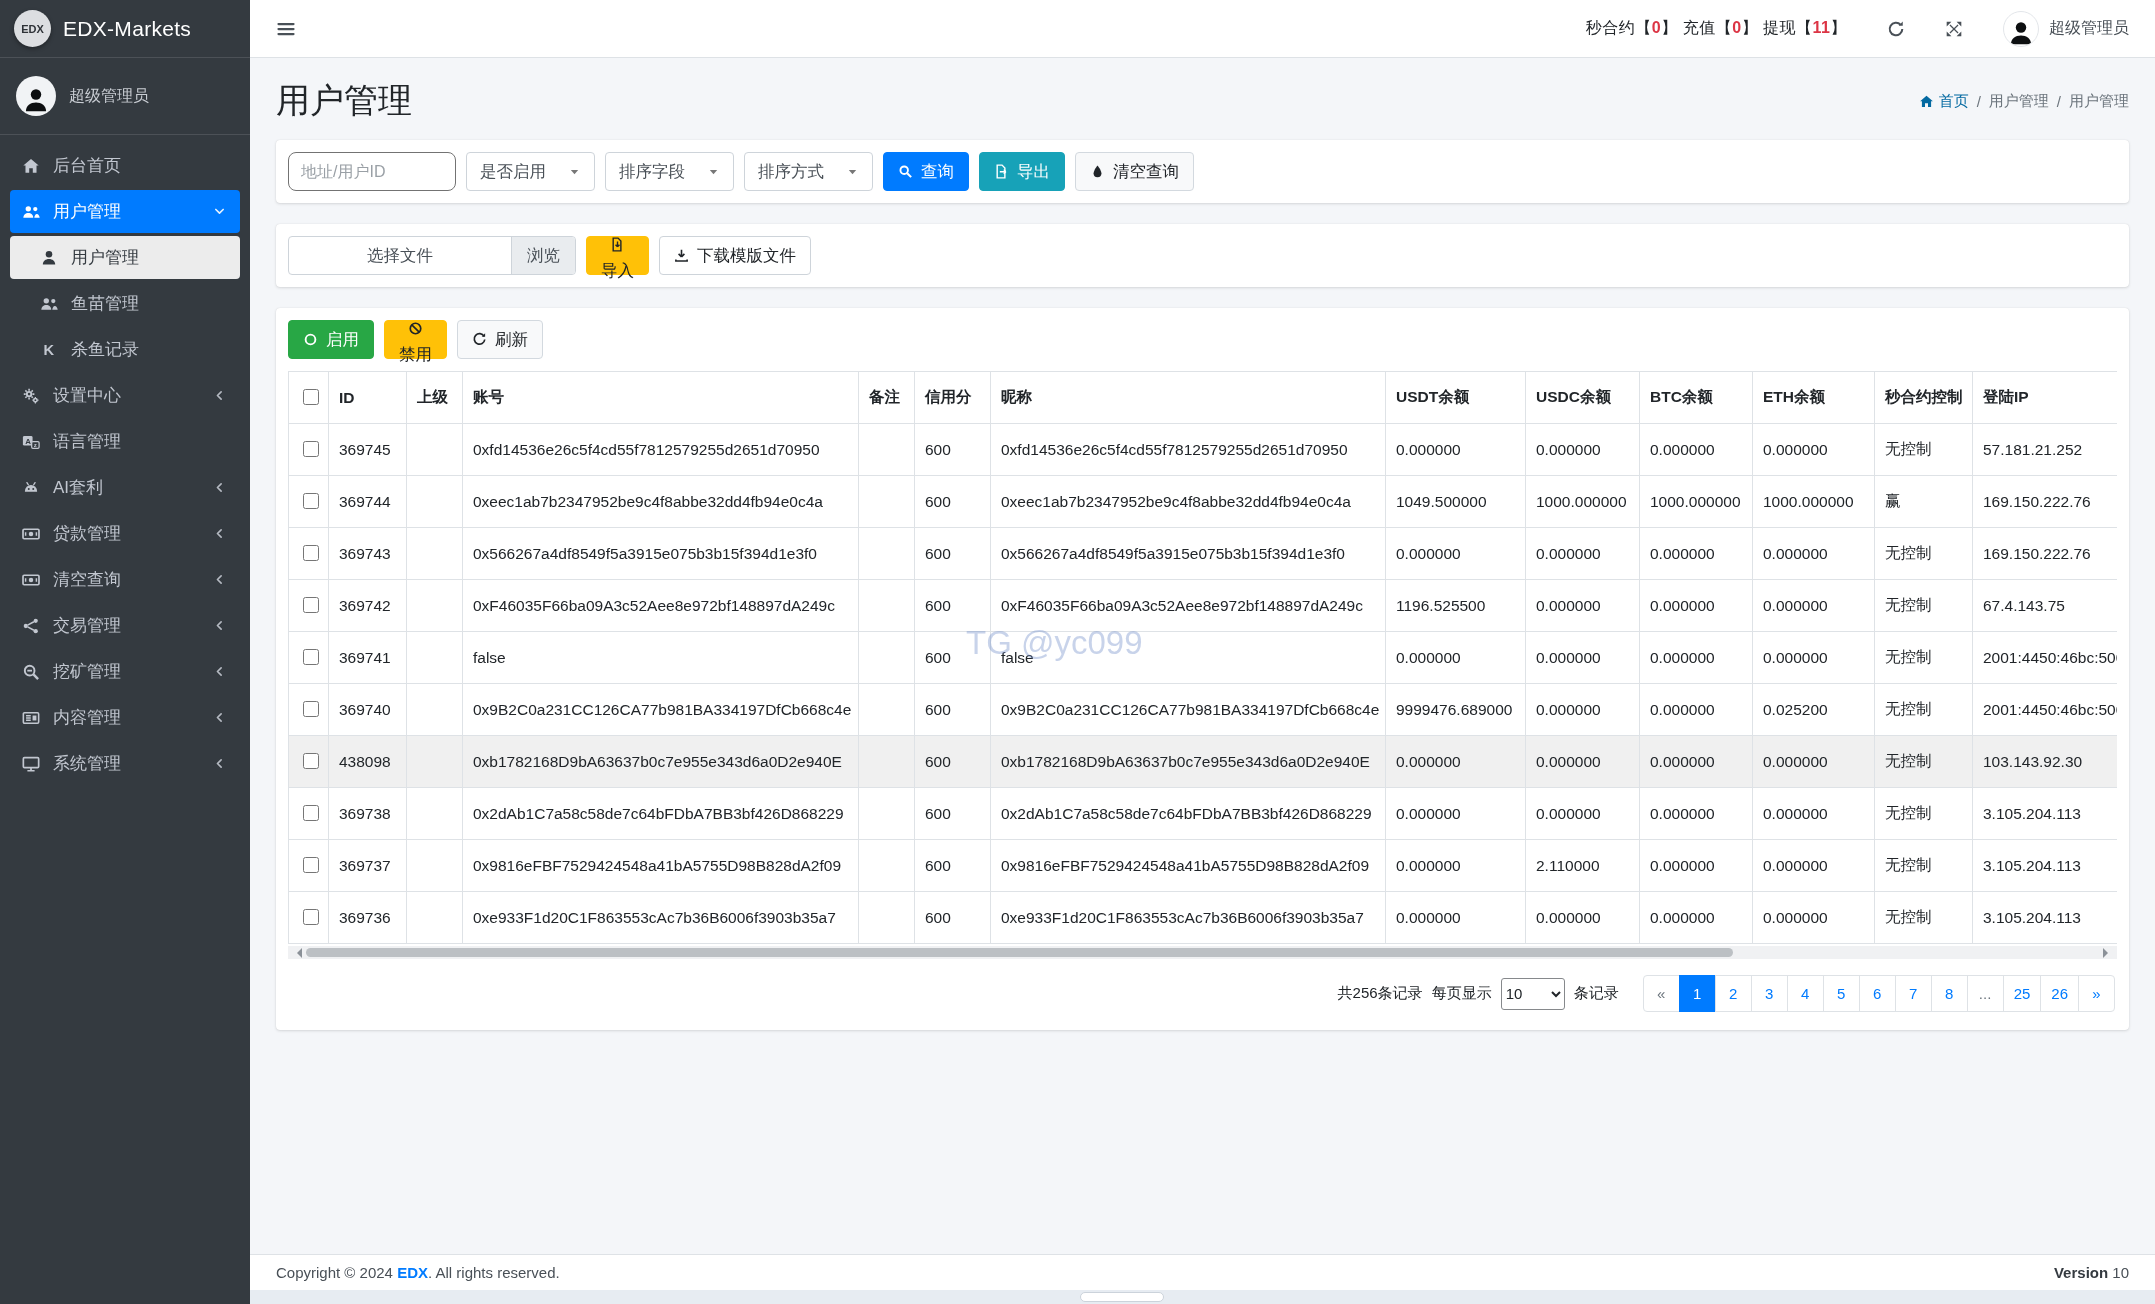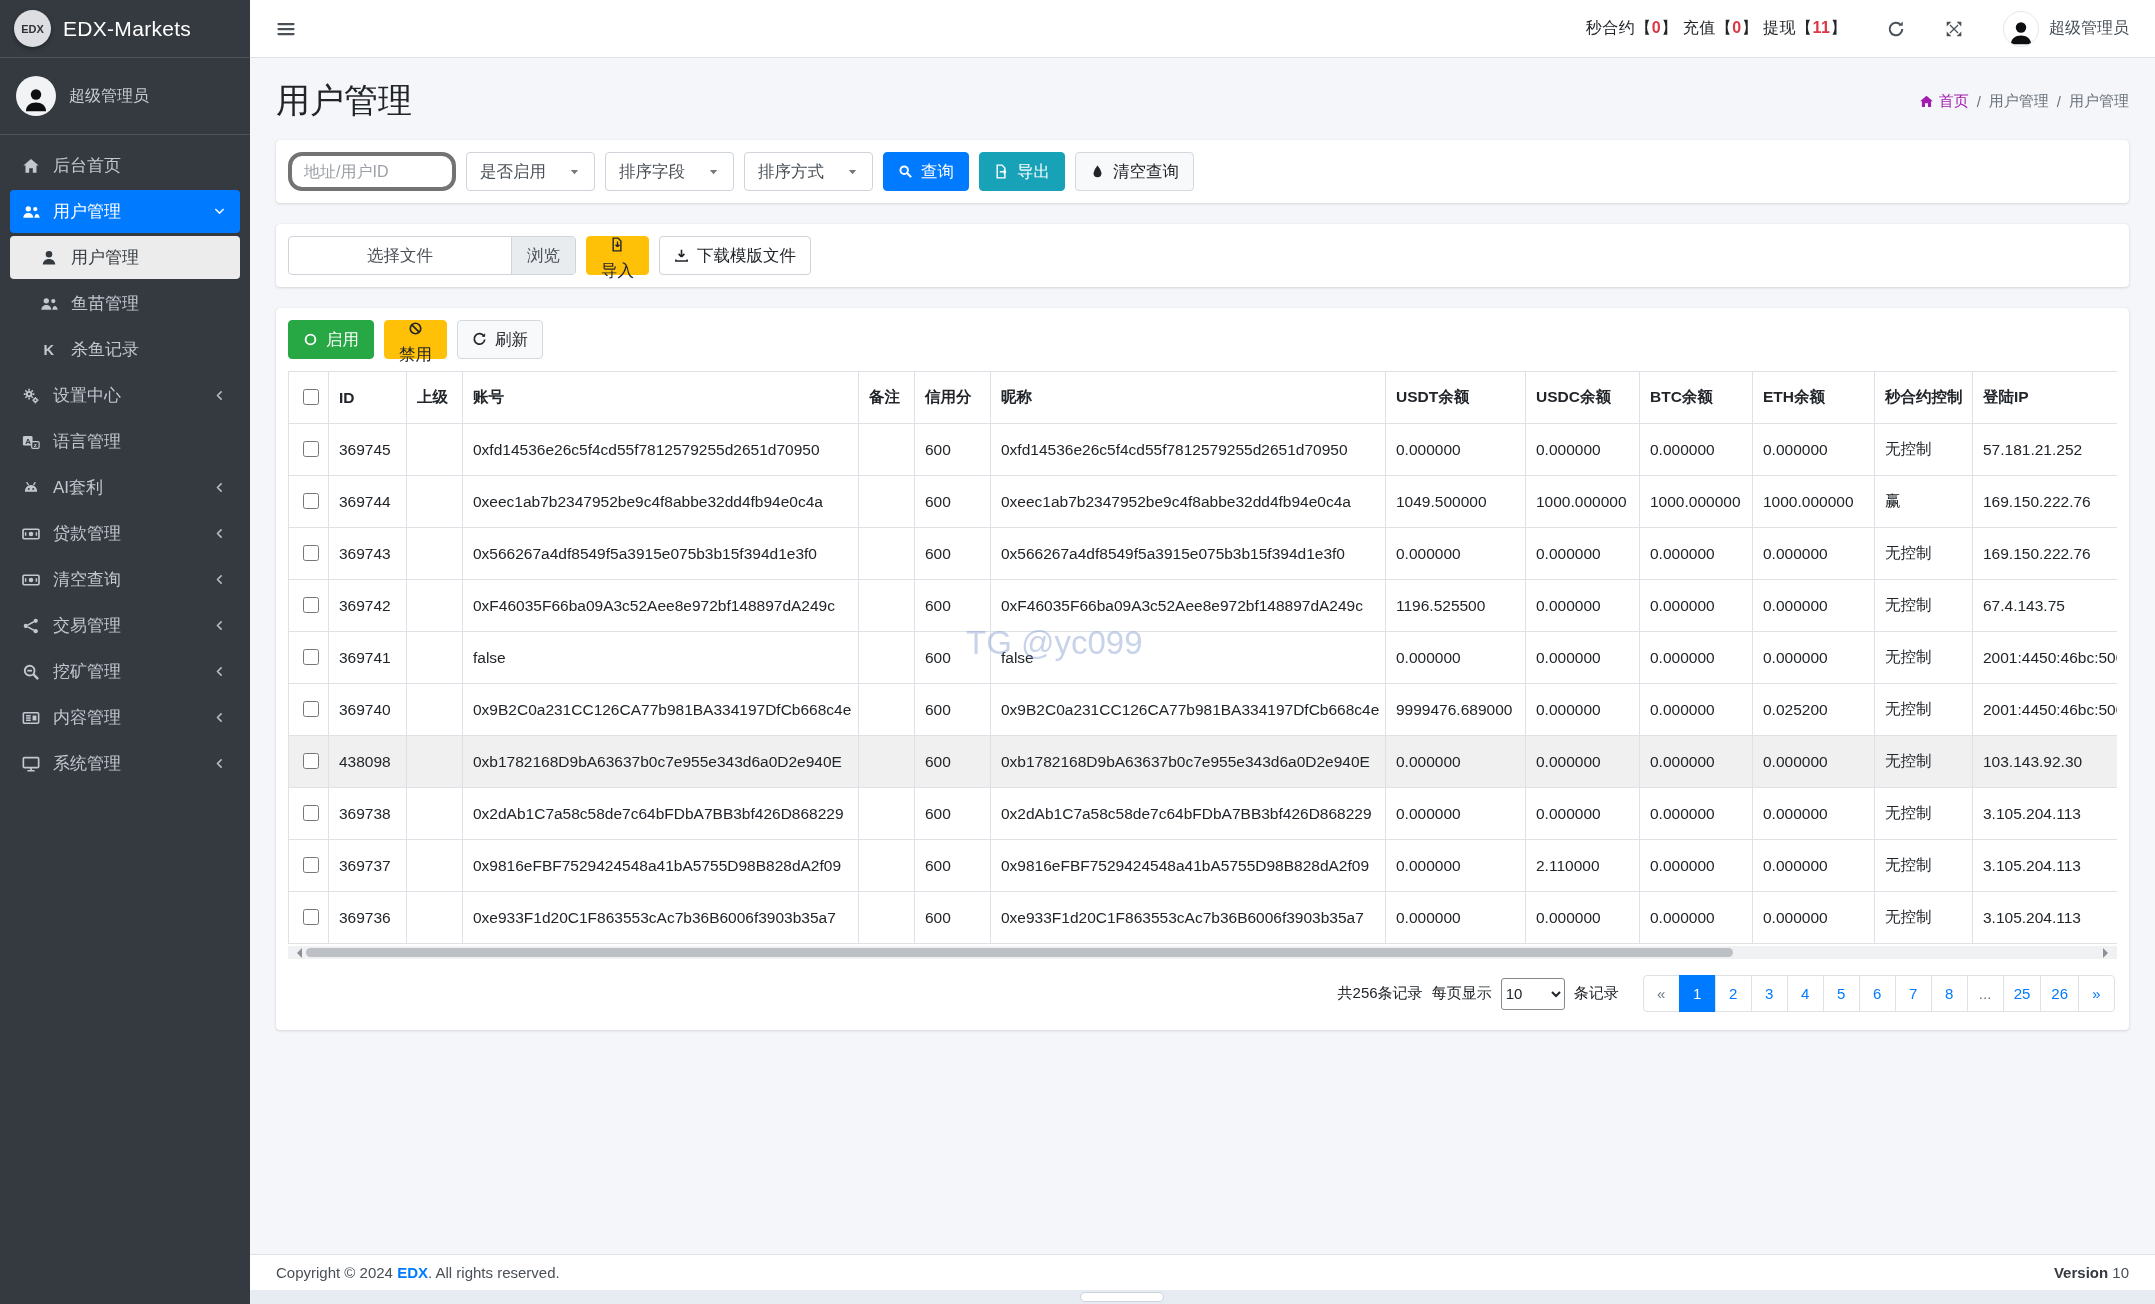--- a/index.html
+++ b/index.html
@@ -35,28 +35,28 @@
   .stats .num{color:#dc3545;font-weight:bold;}
   .top-ic{font-size:18px;color:#495057;cursor:pointer;display:inline-flex;}
   .top-user{display:flex;align-items:center;gap:10px;cursor:pointer;}
   .top-user .avatar{width:36px;height:36px;background:#fff;border:1px solid #e3e6ea;}
   .top-user-name{font-size:16px;color:#495057;}
 
   .content{flex:1;padding:20px 26px 0;overflow:hidden;position:relative;}
   .page-head{display:flex;justify-content:space-between;align-items:center;margin-bottom:16px;}
   .page-title{font-size:34px;font-weight:500;color:#212529;margin:0;}
   .breadcrumb{font-size:15px;color:#6c757d;display:flex;align-items:center;gap:8px;}
-  .breadcrumb .home-link{color:#a21caf;display:flex;align-items:center;gap:5px;cursor:pointer;}
+  .breadcrumb .home-link{color:#0369a1;display:flex;align-items:center;gap:5px;cursor:pointer;}
   .breadcrumb .icon{font-size:15px;}
 
   .card{background:#fff;border-radius:4px;box-shadow:0 0 1px rgba(0,0,0,.125),0 1px 3px rgba(0,0,0,.12);
         margin-bottom:21px;padding:12px;}
   .row-flex{display:flex;align-items:center;gap:10px;flex-wrap:nowrap;}
 
-  .text-input{height:39px;width:168px;border:4px solid #737373;border-radius:14px;padding:0 12px;font-size:16px;color:#495057;
+  .text-input{height:39px;width:168px;border:1px solid #737373;border-radius:8px;padding:0 12px;font-size:16px;color:#495057;
               font-family:inherit;background:#fff;}
   .text-input::placeholder{color:#9aa0a6;}
   .sel-btn{height:39px;border:1px solid #ced4da;border-radius:4px;background:#fff;display:inline-flex;align-items:center;
            padding:0 13px;font-size:16.5px;color:#495057;gap:22px;cursor:pointer;font-family:inherit;}
   .sel-btn .caret{color:#777;font-size:13px;display:inline-flex;}
   .btn{height:39px;border-radius:4px;border:1px solid transparent;display:inline-flex;align-items:center;gap:8px;
        padding:0 14px;font-size:16.5px;cursor:pointer;font-family:inherit;white-space:nowrap;}
   .btn .icon{font-size:15px;display:inline-flex;}
   .btn-primary{background:#007bff;border-color:#007bff;color:#fff;}
   .btn-info{background:#17a2b8;border-color:#17a2b8;color:#fff;}

